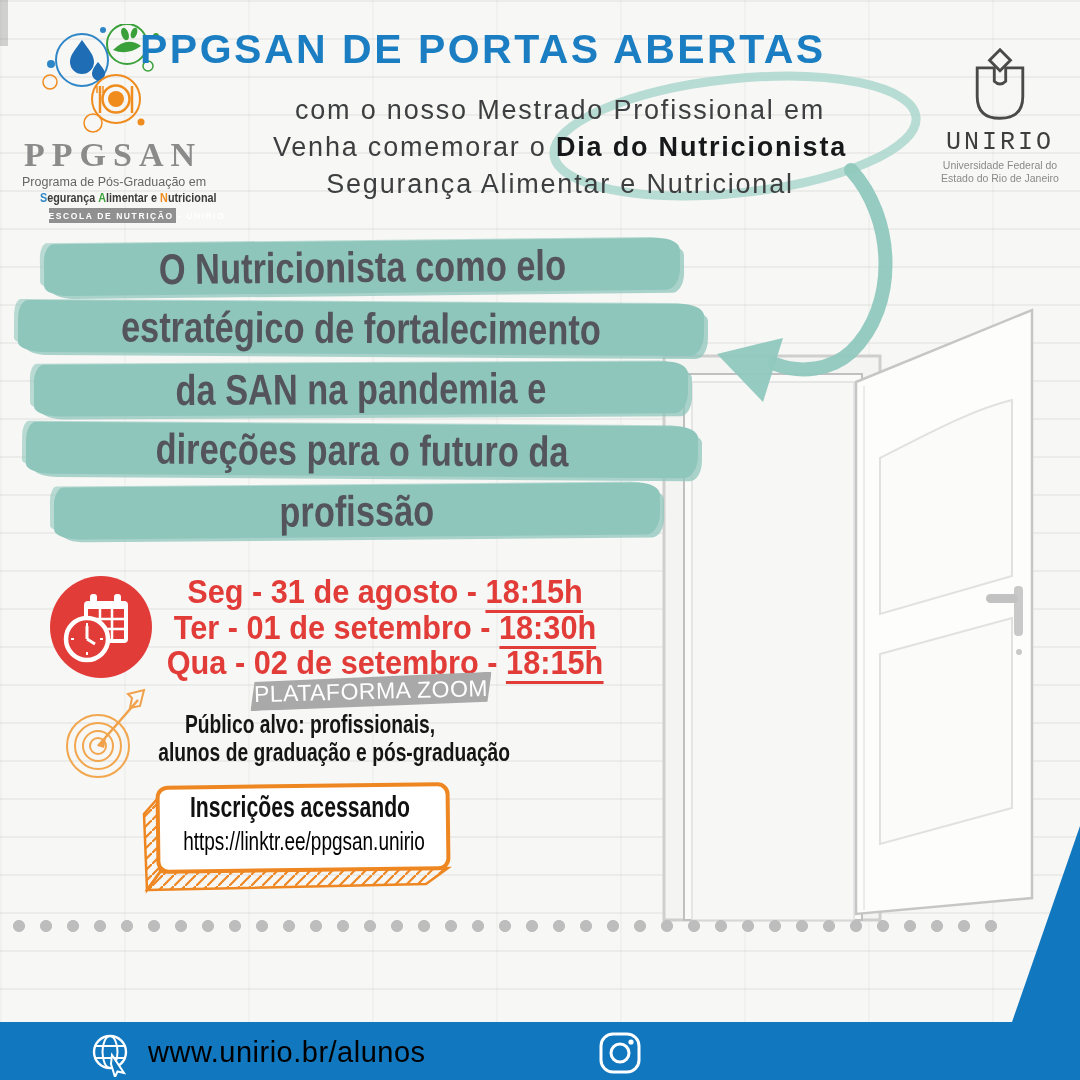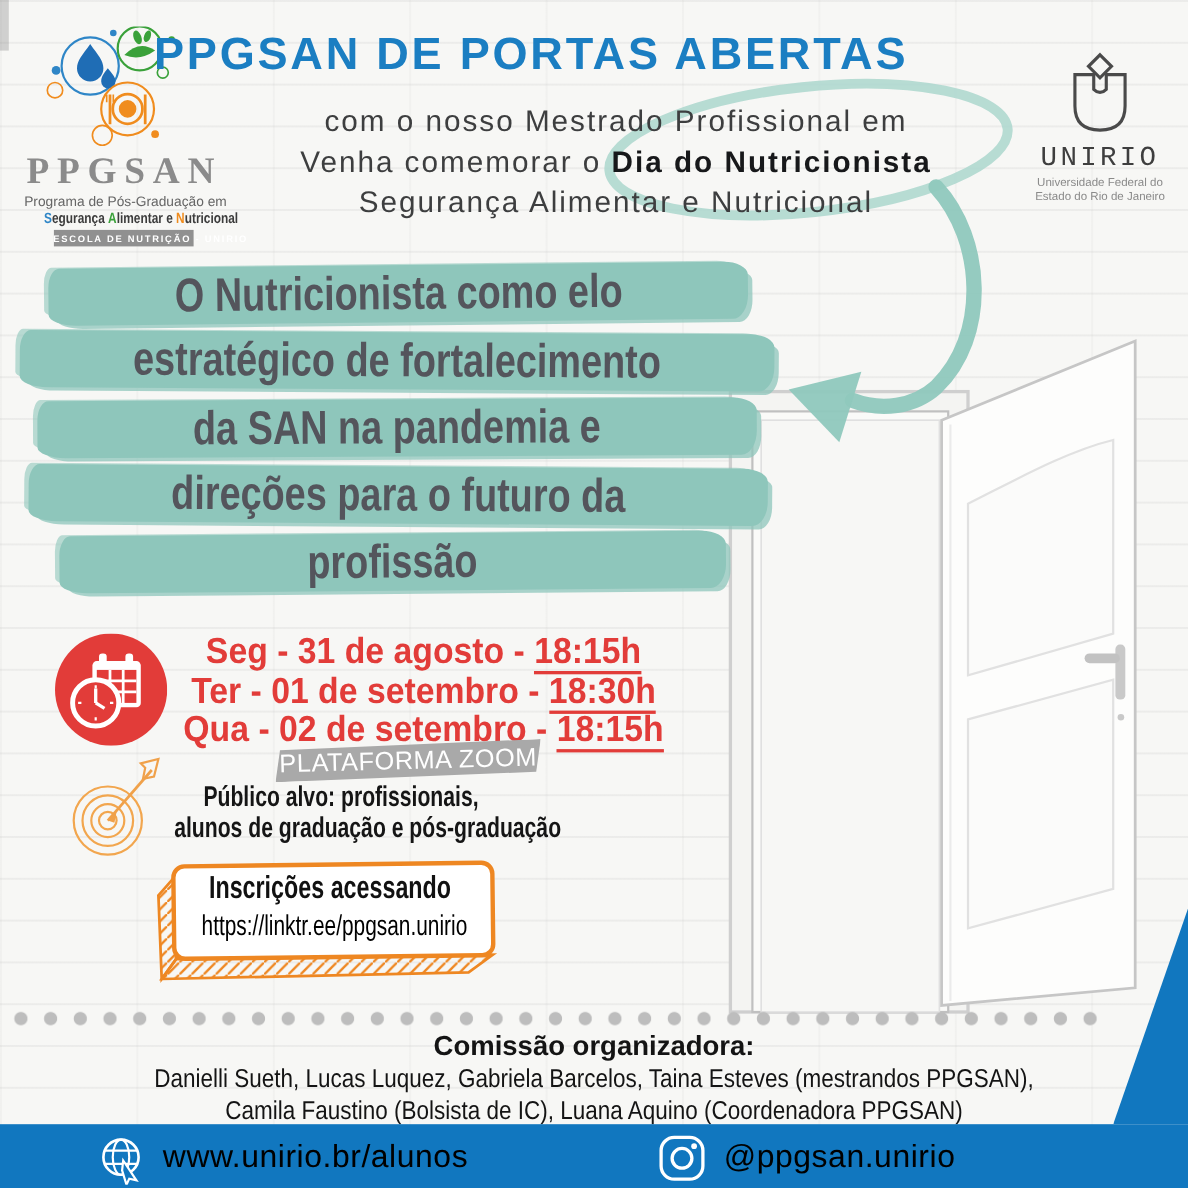--- a/index.html
+++ b/index.html
@@ -246,39 +246,31 @@
     <path d="M28 22 L14 38 L17 114 L30 96 Z" fill="url(#hatch)" stroke="#ee8722" stroke-width="2.5"></path>
     <rect x="28" y="10" width="290" height="84" rx="10" fill="#ffffff" stroke="#ee8722" stroke-width="4" transform="rotate(-0.7 173 52)"></rect>
   </svg>
   <div class="abs reg-text">
     <div class="reg-title">Inscrições acessando</div>
     <div class="reg-url linklike">https://linktr.ee/ppgsan.unirio</div>
   </div>
 
   <div class="abs dots"></div>
 
-  <div class="abs committee">
-    <div class="committee-title">Comissão organizadora:</div>
-    <div class="committee-lines">
-      <div>Danielli Sueth, Lucas Luquez, Gabriela Barcelos, Taina Esteves (mestrandos PPGSAN),</div>
-      <div>Camila Faustino (Bolsista de IC), Luana Aquino (Coordenadora PPGSAN)</div>
-    </div>
-  </div>
 
   <div class="abs blue-wedge"></div>
   <div class="abs footer"></div>
 
   <svg class="abs globe-icon" viewBox="0 0 46 46">
     <circle cx="22" cy="21" r="16" fill="none" stroke="#fff" stroke-width="2.4"></circle>
     <ellipse cx="22" cy="21" rx="7.5" ry="16" fill="none" stroke="#fff" stroke-width="2"></ellipse>
     <line x1="6.5" y1="15" x2="37.5" y2="15" stroke="#fff" stroke-width="2"></line>
     <line x1="6.5" y1="27" x2="37.5" y2="27" stroke="#fff" stroke-width="2"></line>
     <path d="M24 24 L36 42 L29.5 40.5 L27 46 L23 33 Z" fill="#1177bf" stroke="#fff" stroke-width="2"></path>
   </svg>
   <div class="abs footer-site linklike">www.unirio.br/alunos</div>
 
   <svg class="abs insta-icon" viewBox="0 0 48 48">
     <rect x="5" y="5" width="38" height="38" rx="12" fill="none" stroke="#fff" stroke-width="3"></rect>
     <circle cx="24" cy="24" r="9" fill="none" stroke="#fff" stroke-width="3"></circle>
     <circle cx="35" cy="13" r="2.6" fill="#fff"></circle>
   </svg>
-  <div class="abs footer-insta linklike">@ppgsan.unirio</div>
 </div>
 
 </body></html>

